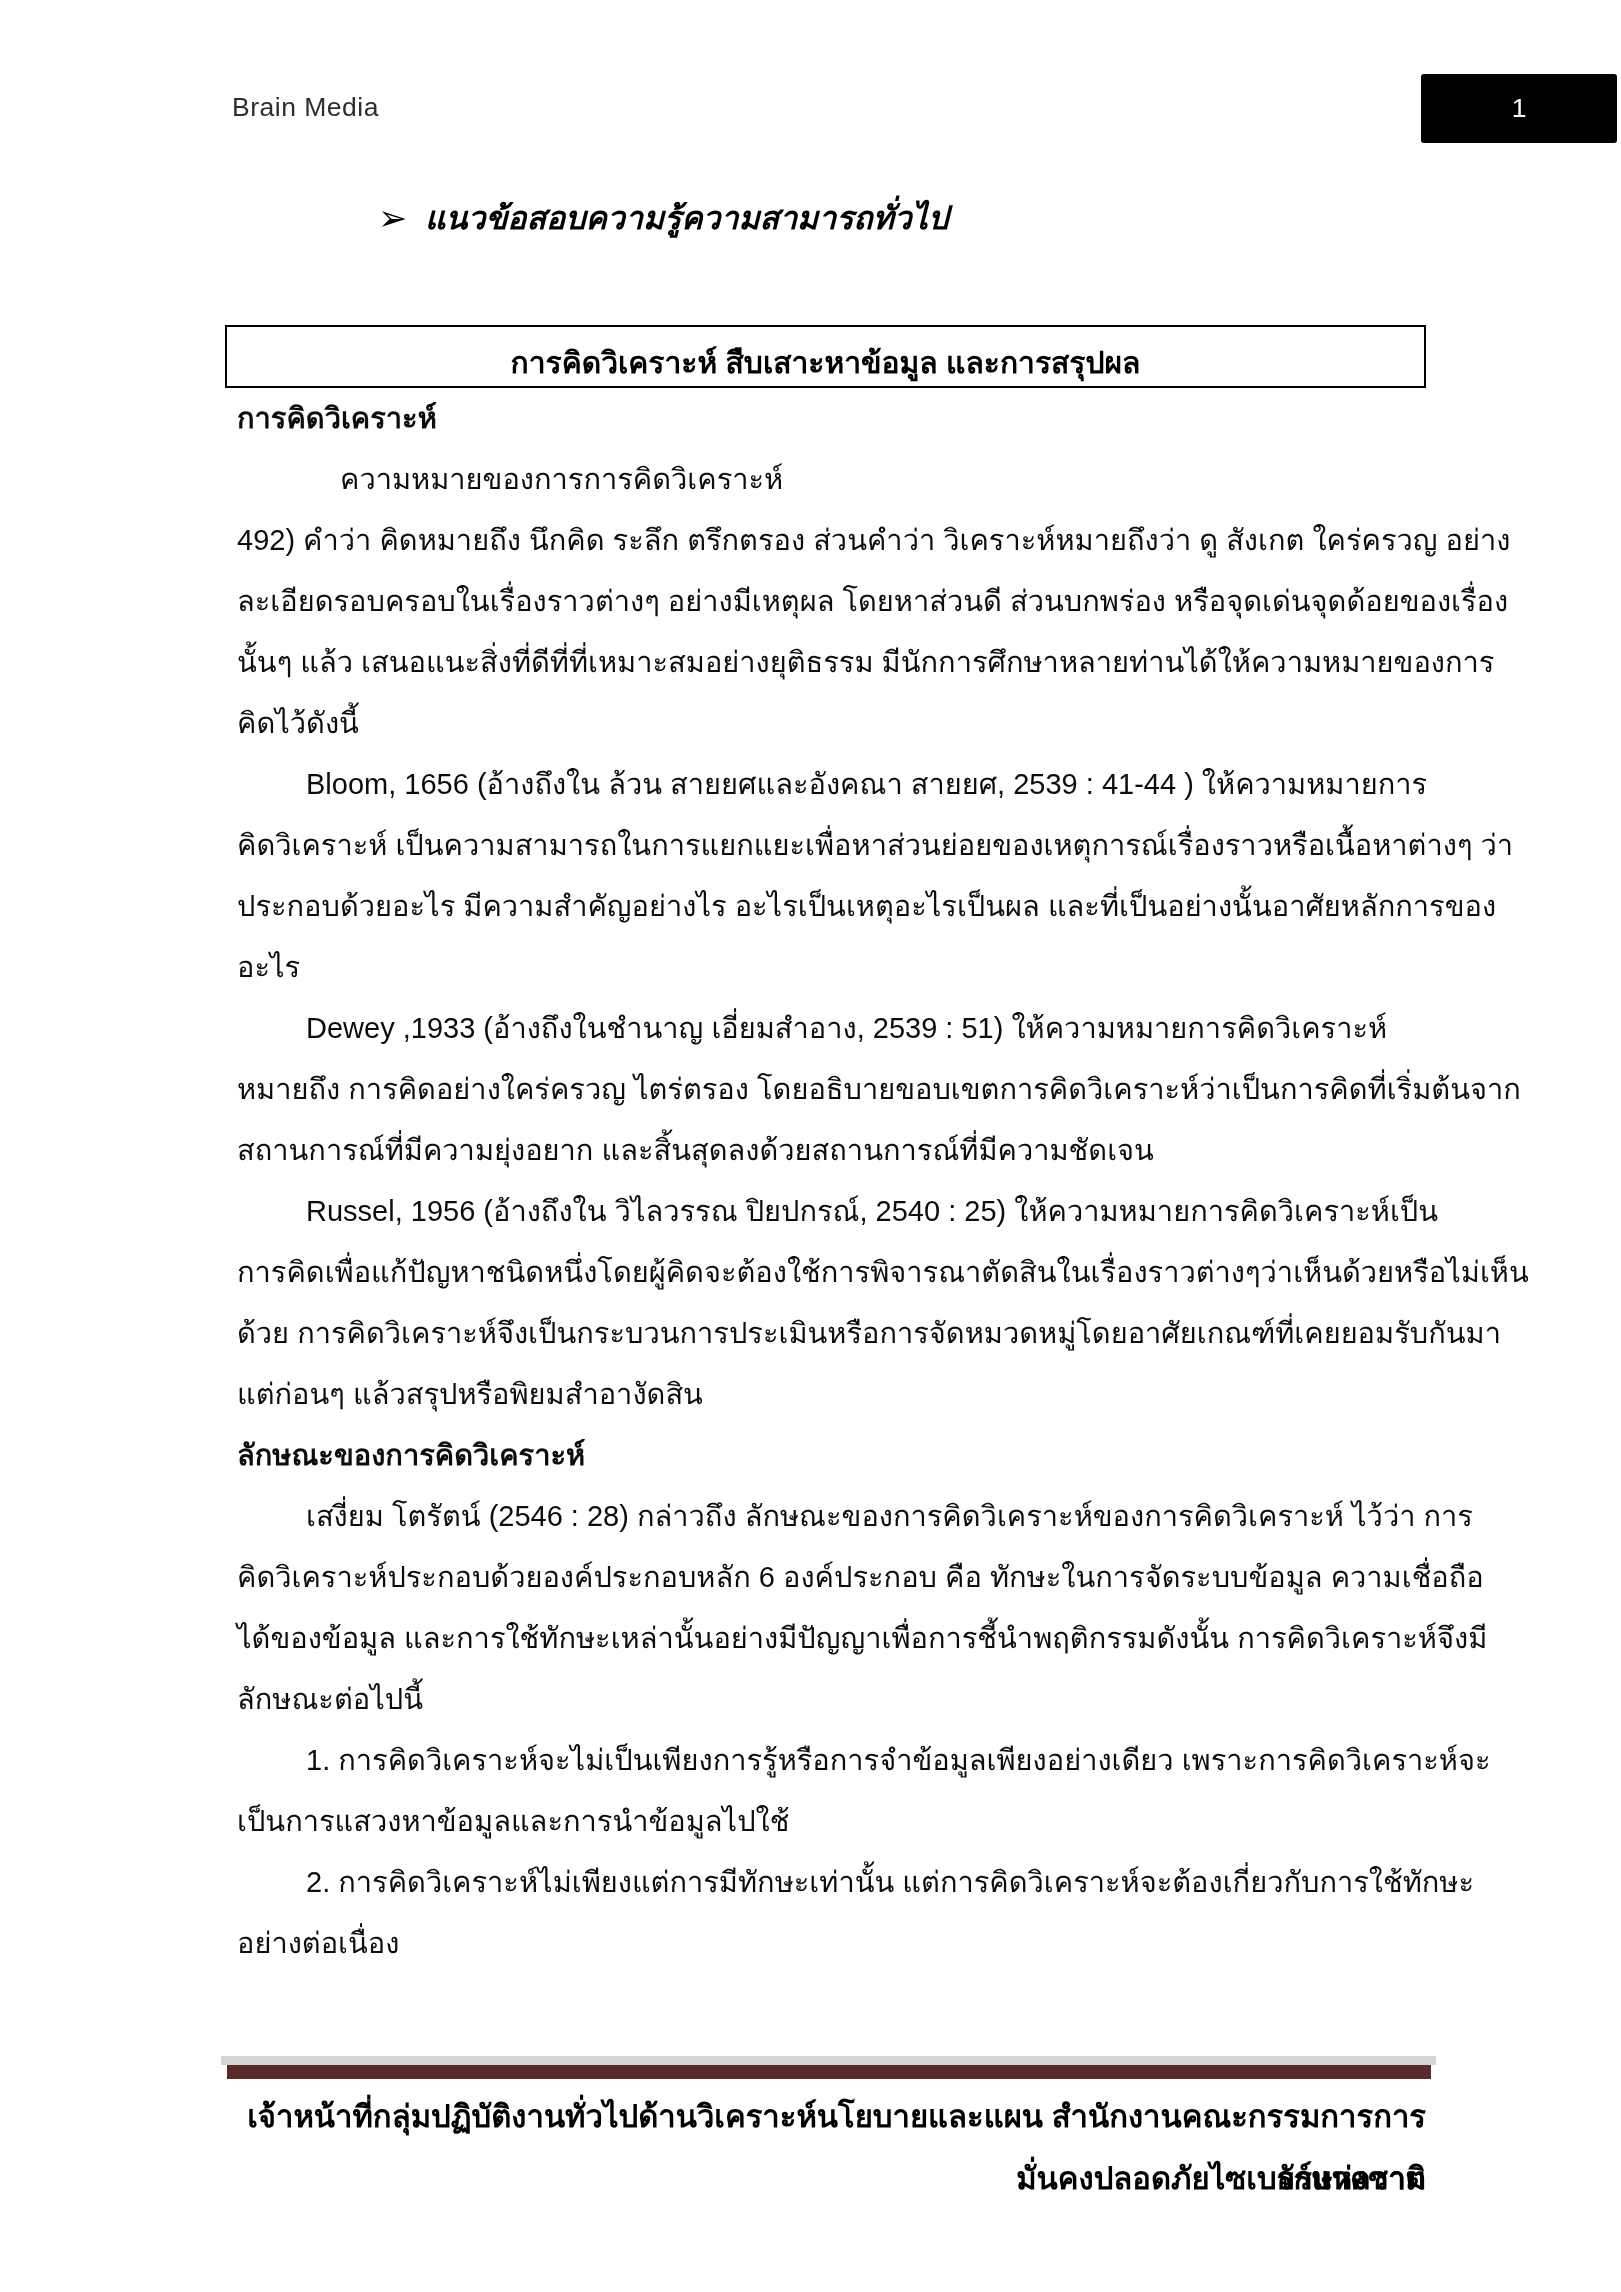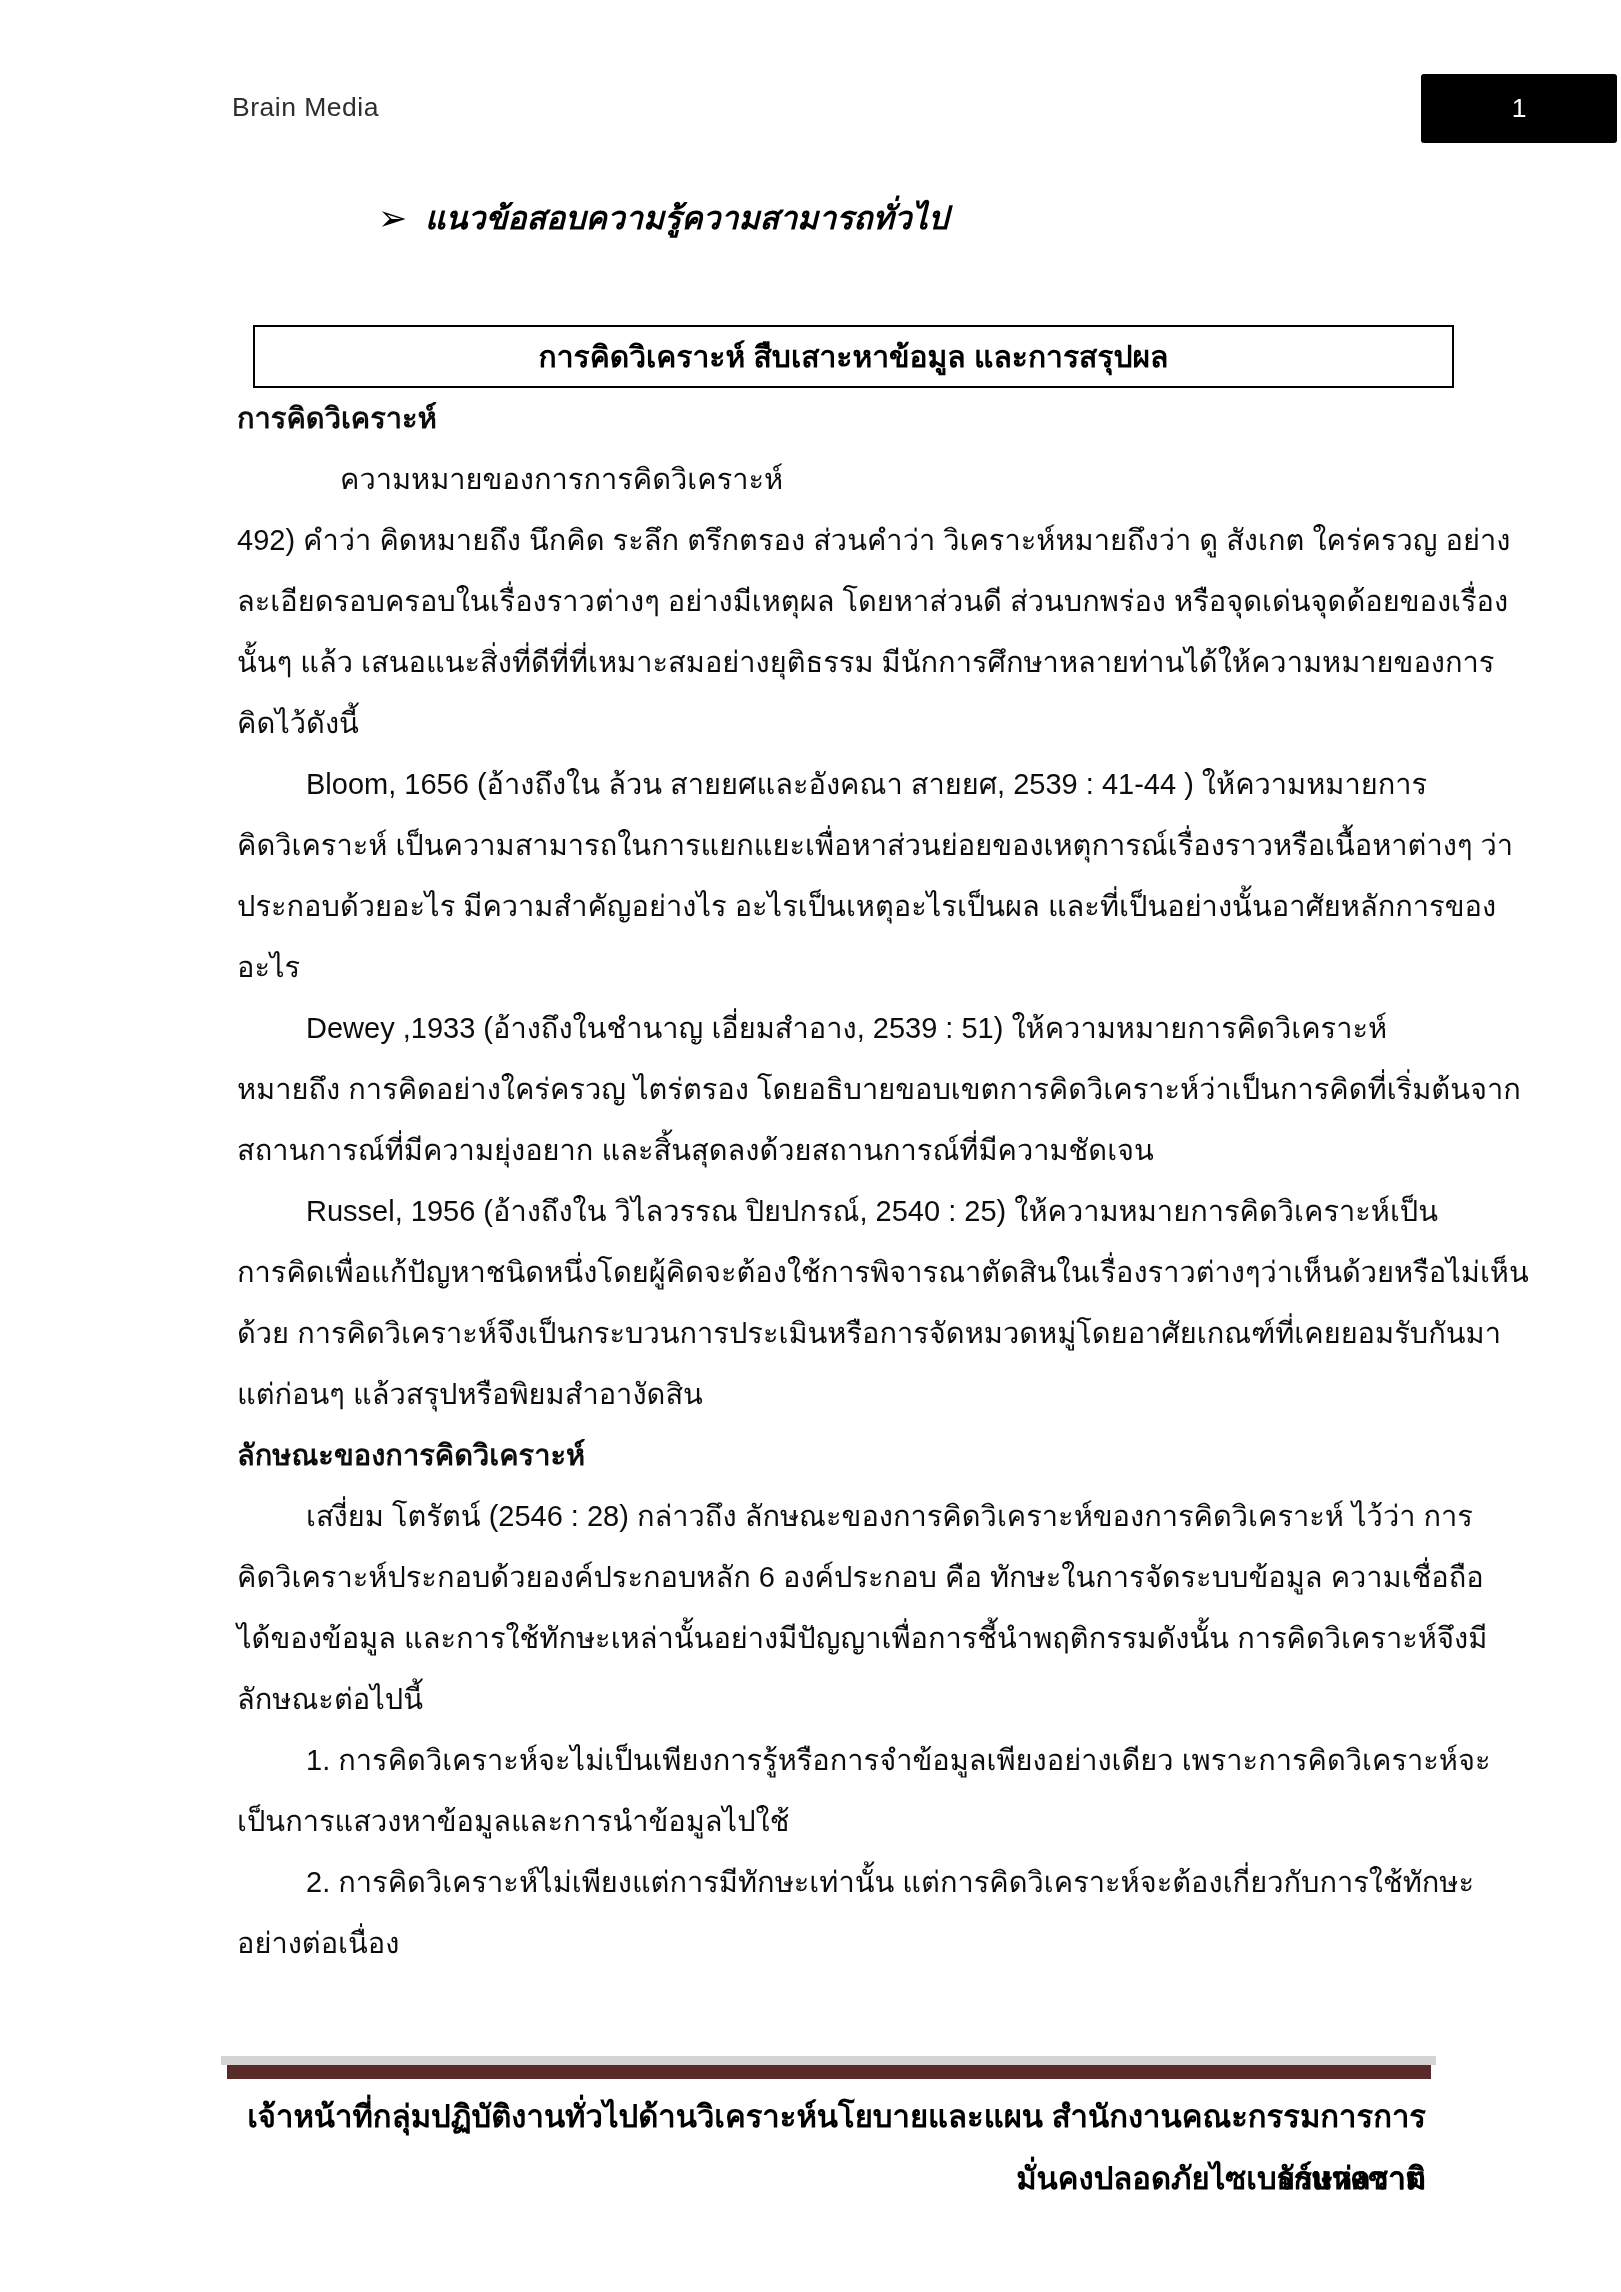--- a/index.html
+++ b/index.html
@@ -27,23 +27,22 @@
   .bullet-row {
     position:absolute; left:378px; top:192px;
     display:flex; align-items:center; gap:17.6px;
   }
   .arrow { font-size:35px; line-height:1; color:#000; }
   .bullet-text { font-size:32px; font-weight:bold; font-style:italic; color:#000; }
   .titlebox {
     position:absolute; left:225px; top:325px;
     width:1201px; height:63px;
     border:2px solid #000; box-sizing:border-box;
-    display:flex; align-items:center; justify-content:center;
+    display:flex; align-items:flex-end; justify-content:center;
     background:#fff;
-    margin-left:28px;
   }
   .titlebox .title-text { font-weight:bold; font-size:30px; color:#000; }
   .doc-body {
     position:absolute; left:193px; top:388px; width:1277px;margin-left:44px;
   }
   .line {
     height:61px; line-height:61px;
     font-size:29px;
     white-space:nowrap;
     color:#0d0d0d;

